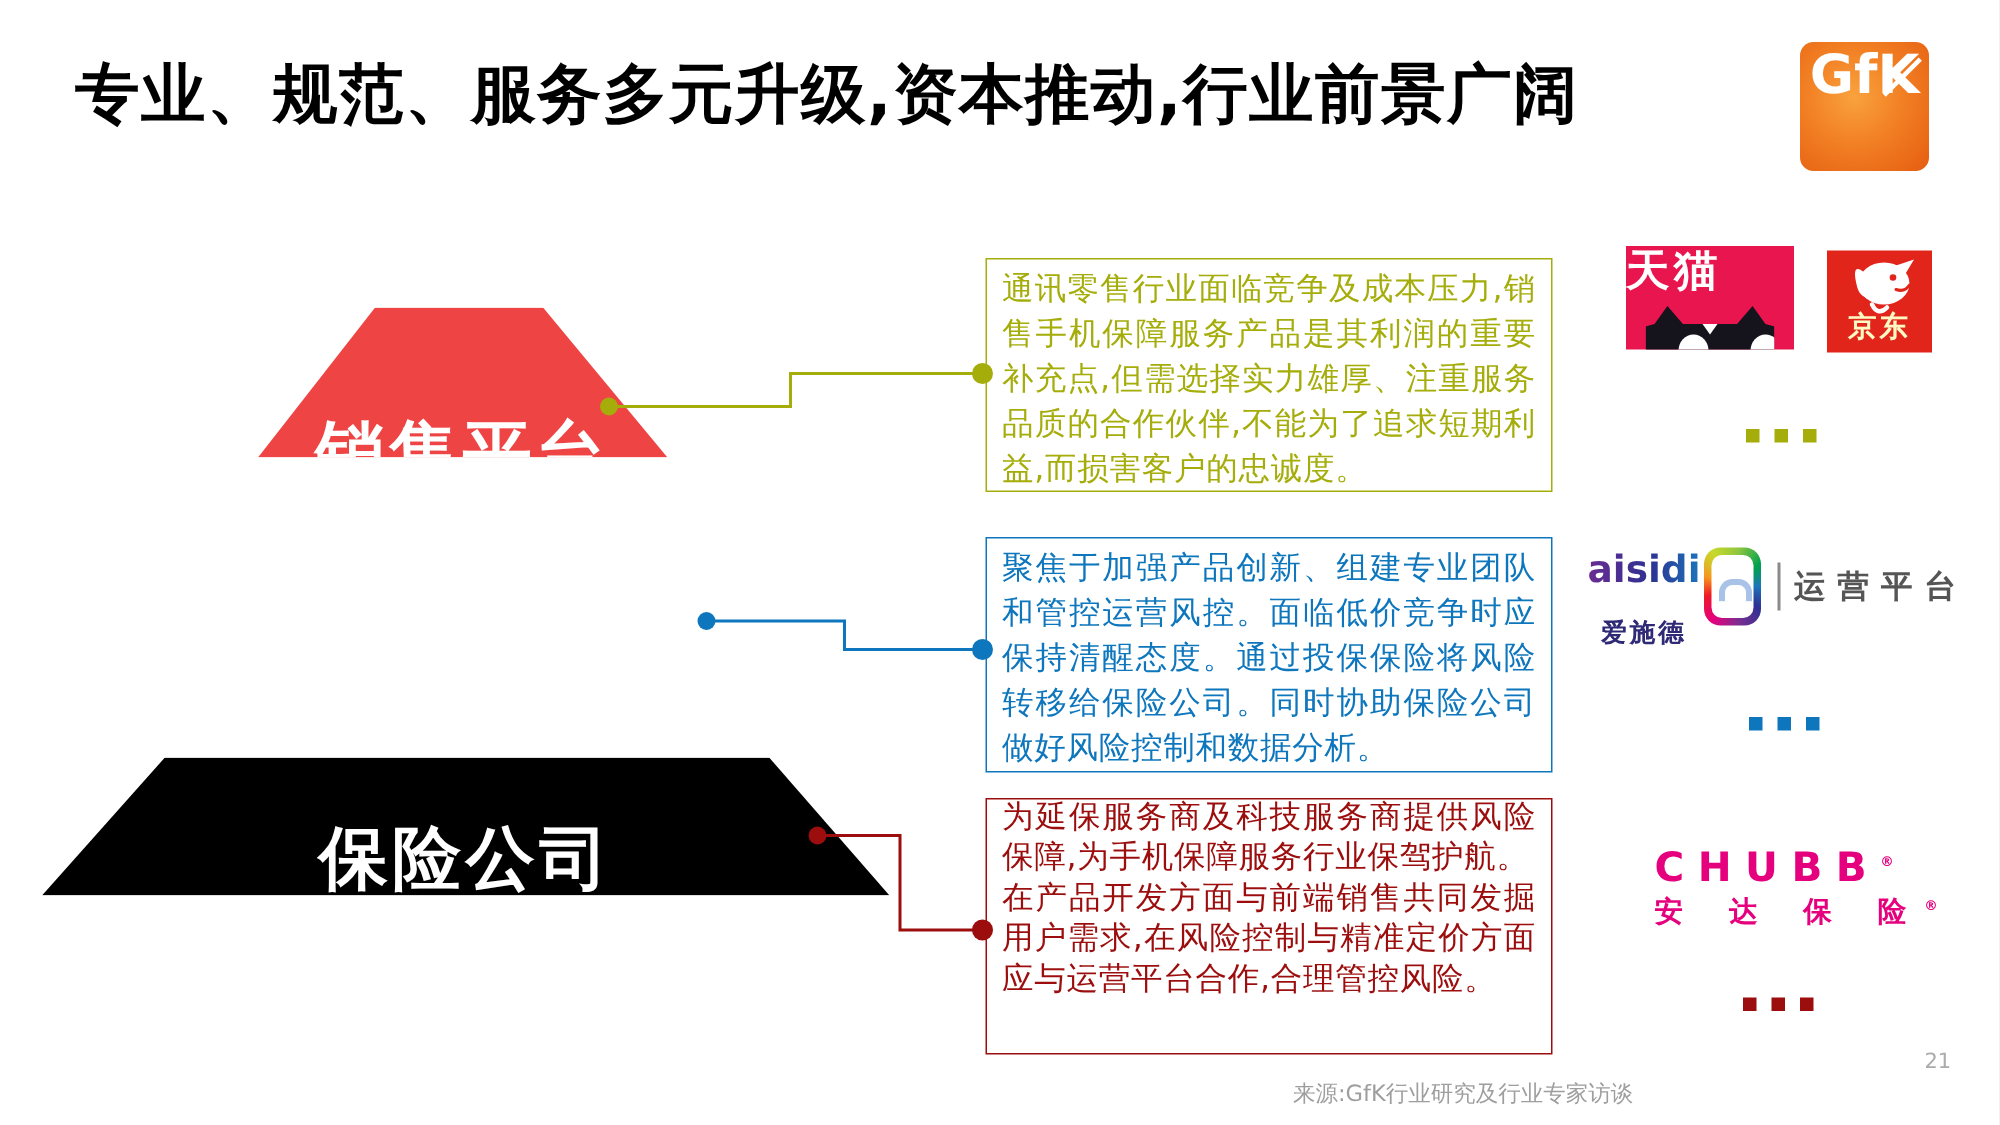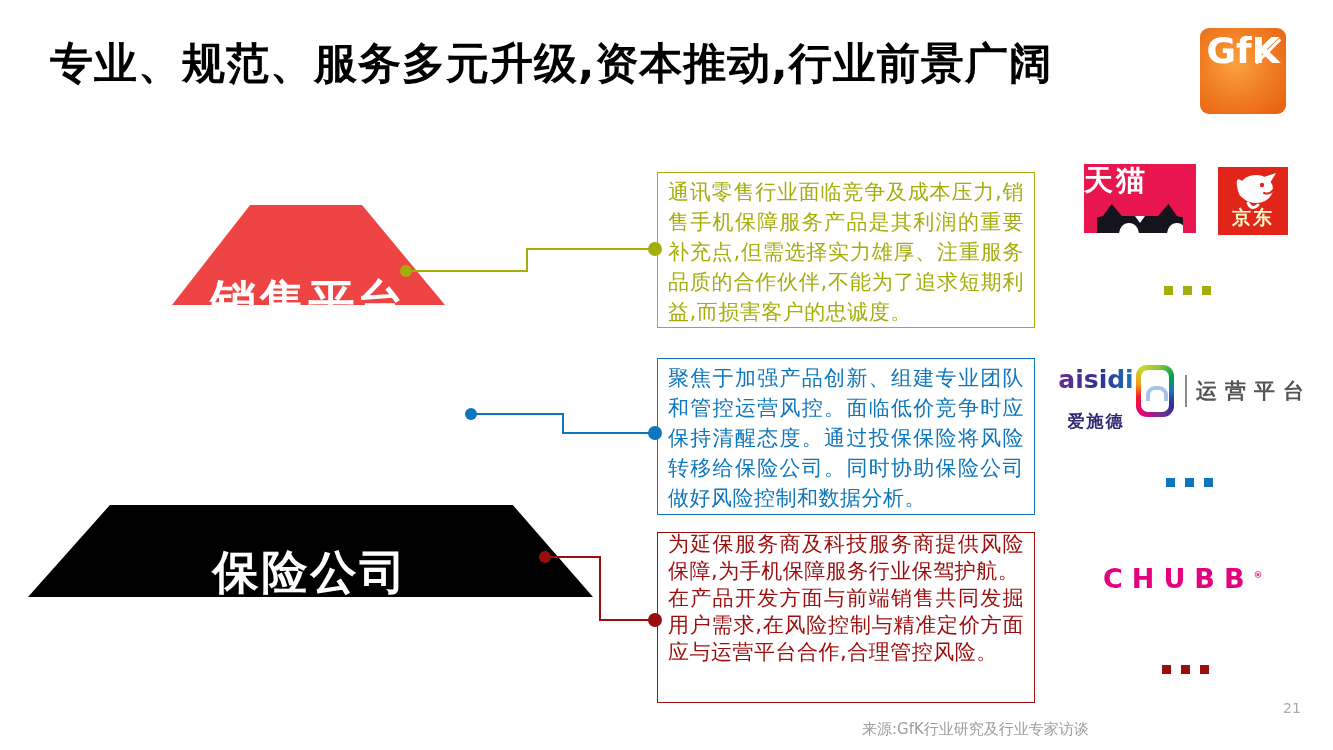--- a/index.html
+++ b/index.html
@@ -181,20 +181,21 @@
 
   <div class="dots d2">
     <span class="sr">...</span>
     <i></i>
       <i></i>
       <i></i>
   </div>
 
   <div class="chubb">
     <div class="latin"><span>CHUBB</span><sup>®</sup></div>
+    <div class="cn"><span>安 达 保 险</span><sup>®</sup></div>
   </div>
 
   <div class="dots d3">
     <span class="sr">...</span>
     <i></i>
       <i></i>
       <i></i>
   </div>
 
   <div class="source">来源:GfK行业研究及行业专家访谈</div>

